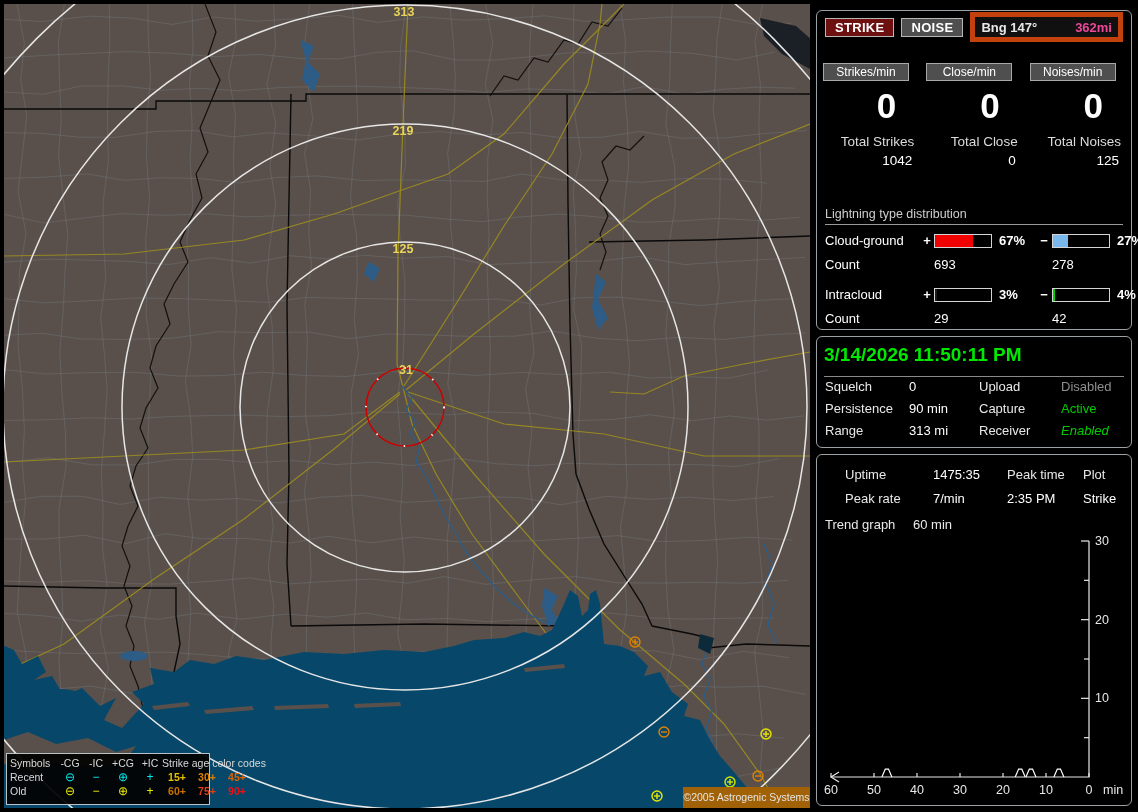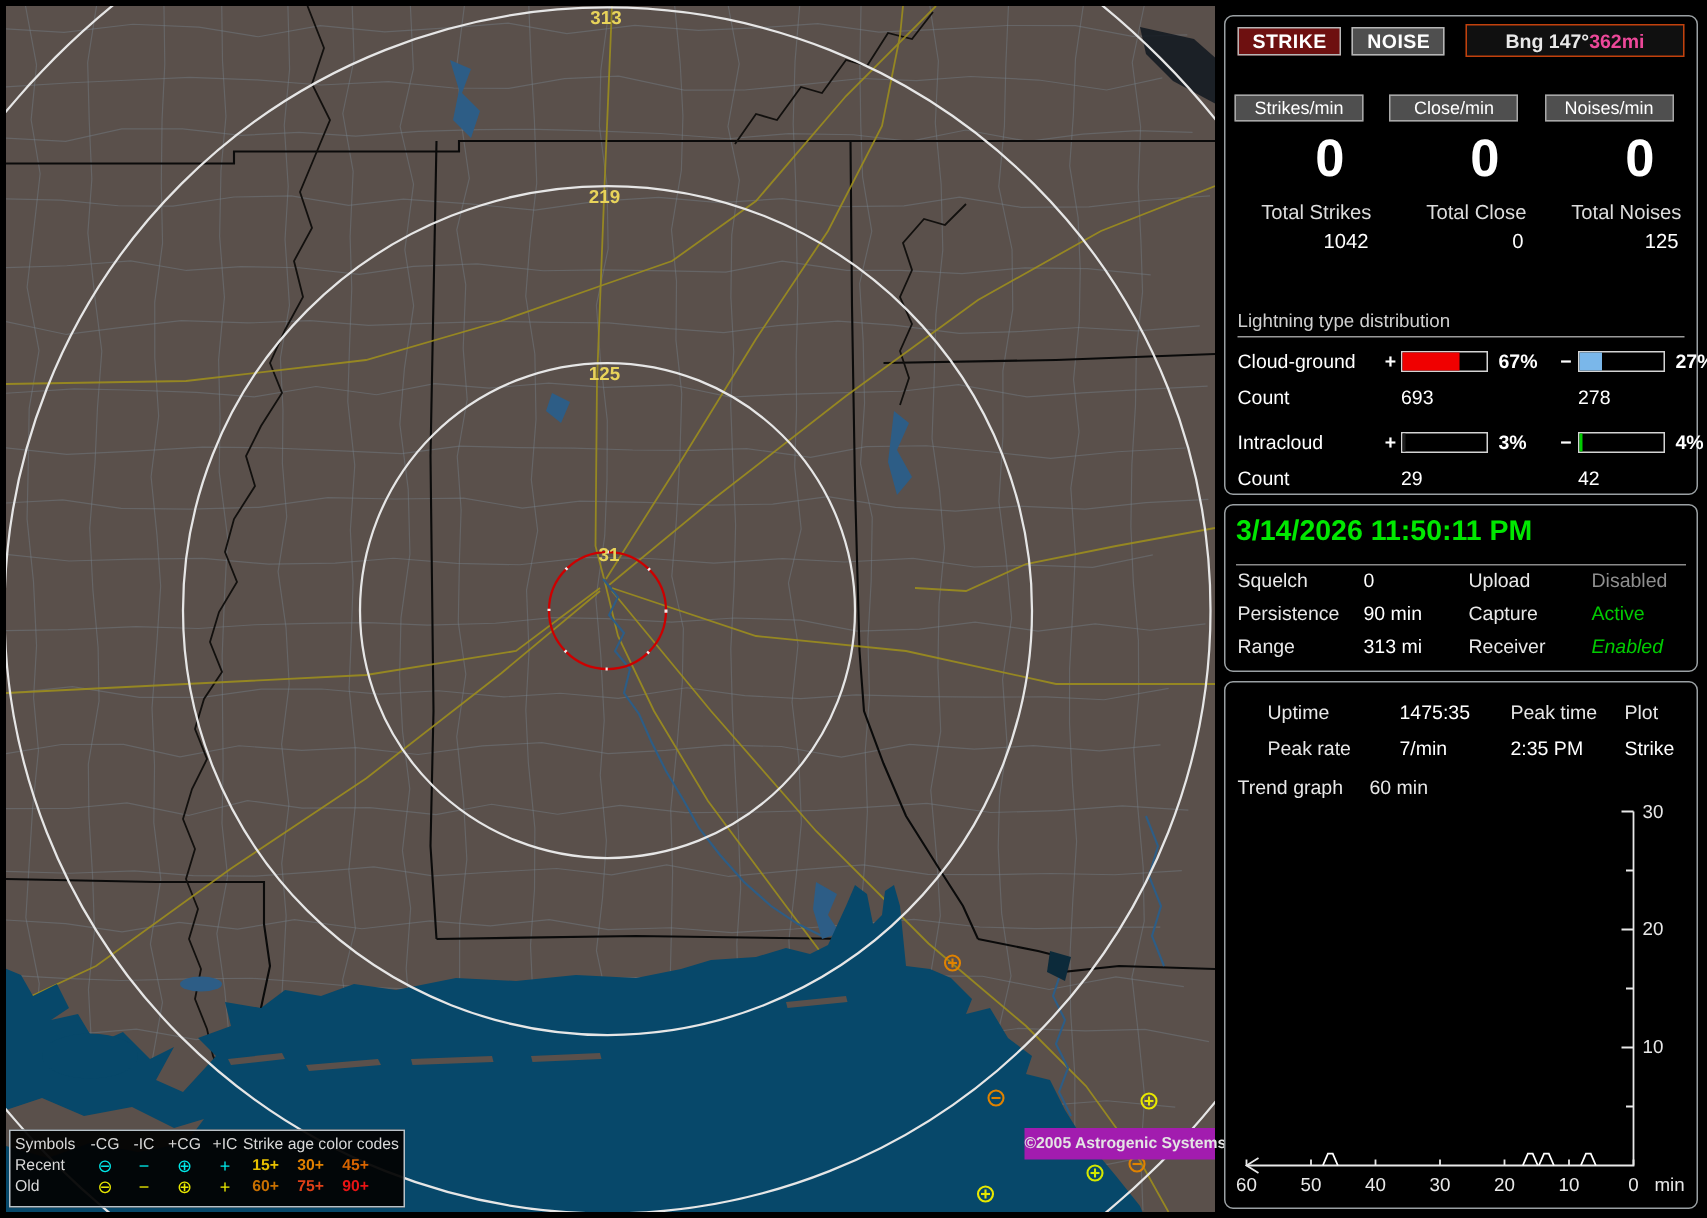--- a/index.html
+++ b/index.html
@@ -4,46 +4,46 @@
 <style>
   html,body{margin:0;padding:0;background:#000;}
   body{width:1138px;height:812px;position:relative;overflow:hidden;
        font-family:"Liberation Sans",sans-serif;color:#e8e8e8;}
 
   
   #map-wrap{position:absolute;left:4px;top:4px;width:806px;height:804px;background:#000;}
   #map-svg{display:block;}
 
   
-  #legend{position:absolute;left:2px;top:749px;width:264px;height:52px;
+  #legend{position:absolute;left:2px;top:749px;width:204px;height:52px;
           background:rgba(2,2,2,.94);border:1px solid #b9c2c8;box-sizing:border-box;
           padding:2px 3px;font-size:10.5px;line-height:14px;color:#d8d8d8;}
   #legend .lg-grid{display:grid;grid-template-columns:46px 28px 24px 30px 24px 30px 30px 30px;}
   #legend .sym{font-size:12px;text-align:center;}
   #legend .age{text-align:center;font-weight:bold;}
   #legend .hdr{white-space:nowrap;}
   #legend .span3{grid-column:6 / 9;text-align:center;}
 
   
-  #copyright{position:absolute;left:679px;top:748px;width:127px;height:21px;background:#a21caf;
-             color:#e4e4e4;font-size:10.5px;line-height:21px;text-align:center;white-space:nowrap;font-weight:bold;}
+  #copyright{position:absolute;left:679px;top:783px;width:127px;height:21px;background:#a16207;
+             color:#e4e4e4;font-size:10.5px;line-height:21px;text-align:center;white-space:nowrap;}
 
   
   .panel{position:absolute;left:816px;width:316px;background:#000;
          border:1px solid #9aa0a3;border-radius:6px;box-sizing:border-box;}
   #panel-top{top:10px;height:320px;}
   #panel-status{top:336px;height:112px;}
   #panel-stats{top:454px;height:352px;}
 
   .toprow{position:absolute;top:6px;left:8px;right:8px;height:20px;display:flex;gap:7px;align-items:center;}
   .btn{font-size:13px;font-weight:bold;color:#fff;padding:1px 9px;border:1px solid #b6b6b6;
        background:#4f4f4f;letter-spacing:.3px;cursor:default;}
   .btn.strike{background:#6e1010;}
-  .bng{margin-left:auto;width:132px;height:20px;border:1px solid #c2410c;background:#101010;
-       display:flex;align-items:center;justify-content:center;padding:0 6px;box-sizing:content-box;
+  .bng{margin-left:auto;width:132px;height:20px;border:5px solid #c2410c;background:#101010;
+       display:flex;align-items:center;justify-content:space-between;padding:0 6px;box-sizing:content-box;
        font-size:13px;font-weight:bold;}
   .bng .dist{color:#ec4899;}
 
   .counters{position:absolute;top:52px;left:6px;right:6px;display:grid;grid-template-columns:1fr 1fr 1fr;column-gap:8px;}
   .cnt-label{font-size:12px;}
   .cnt-label span{display:inline-block;background:#4f4f4f;border:1px solid #a8a8a8;color:#fff;
                   padding:1px 7px;min-width:70px;text-align:center;}
   .cnt-big{font-size:35px;font-weight:bold;color:#fff;text-align:right;padding-right:22px;margin-top:6px;line-height:1.1;}
   .cnt-total-label{font-size:13.5px;color:#dcdcdc;text-align:right;padding-right:4px;margin-top:8px;}
   .cnt-total{font-size:13.5px;color:#fff;text-align:right;padding-right:6px;margin-top:4px;}

